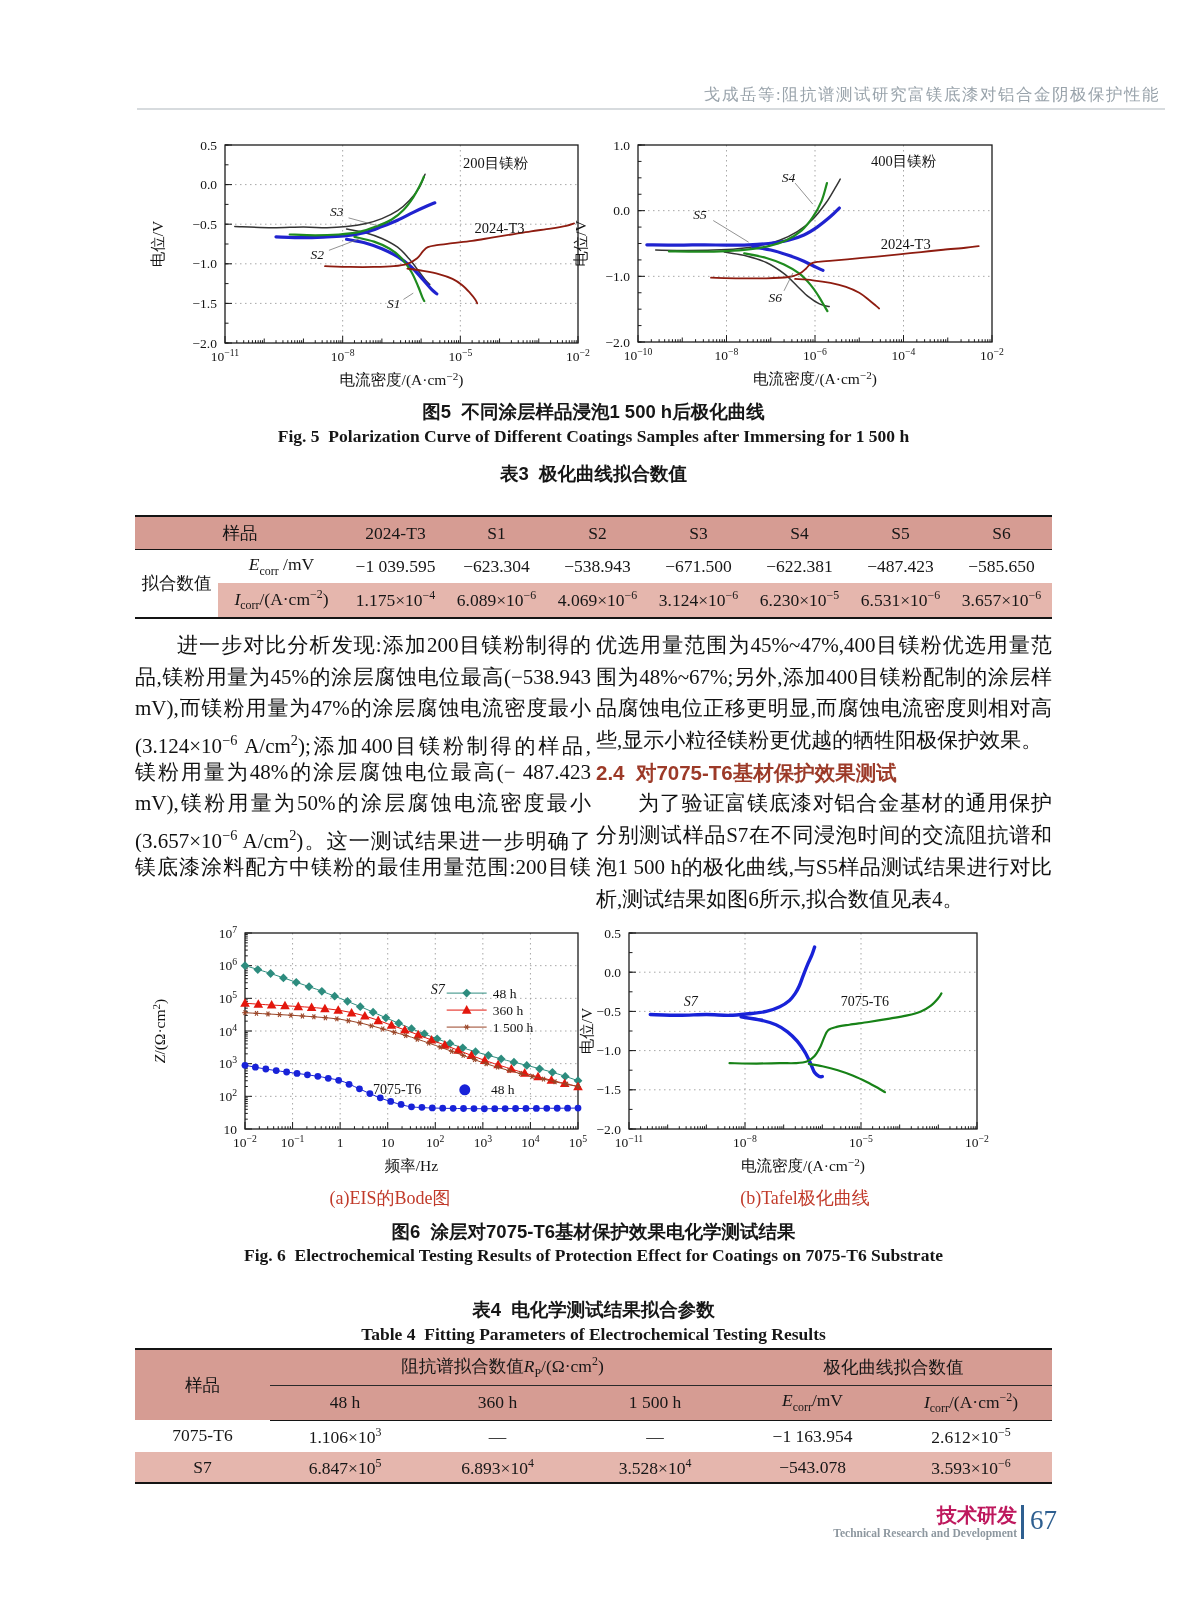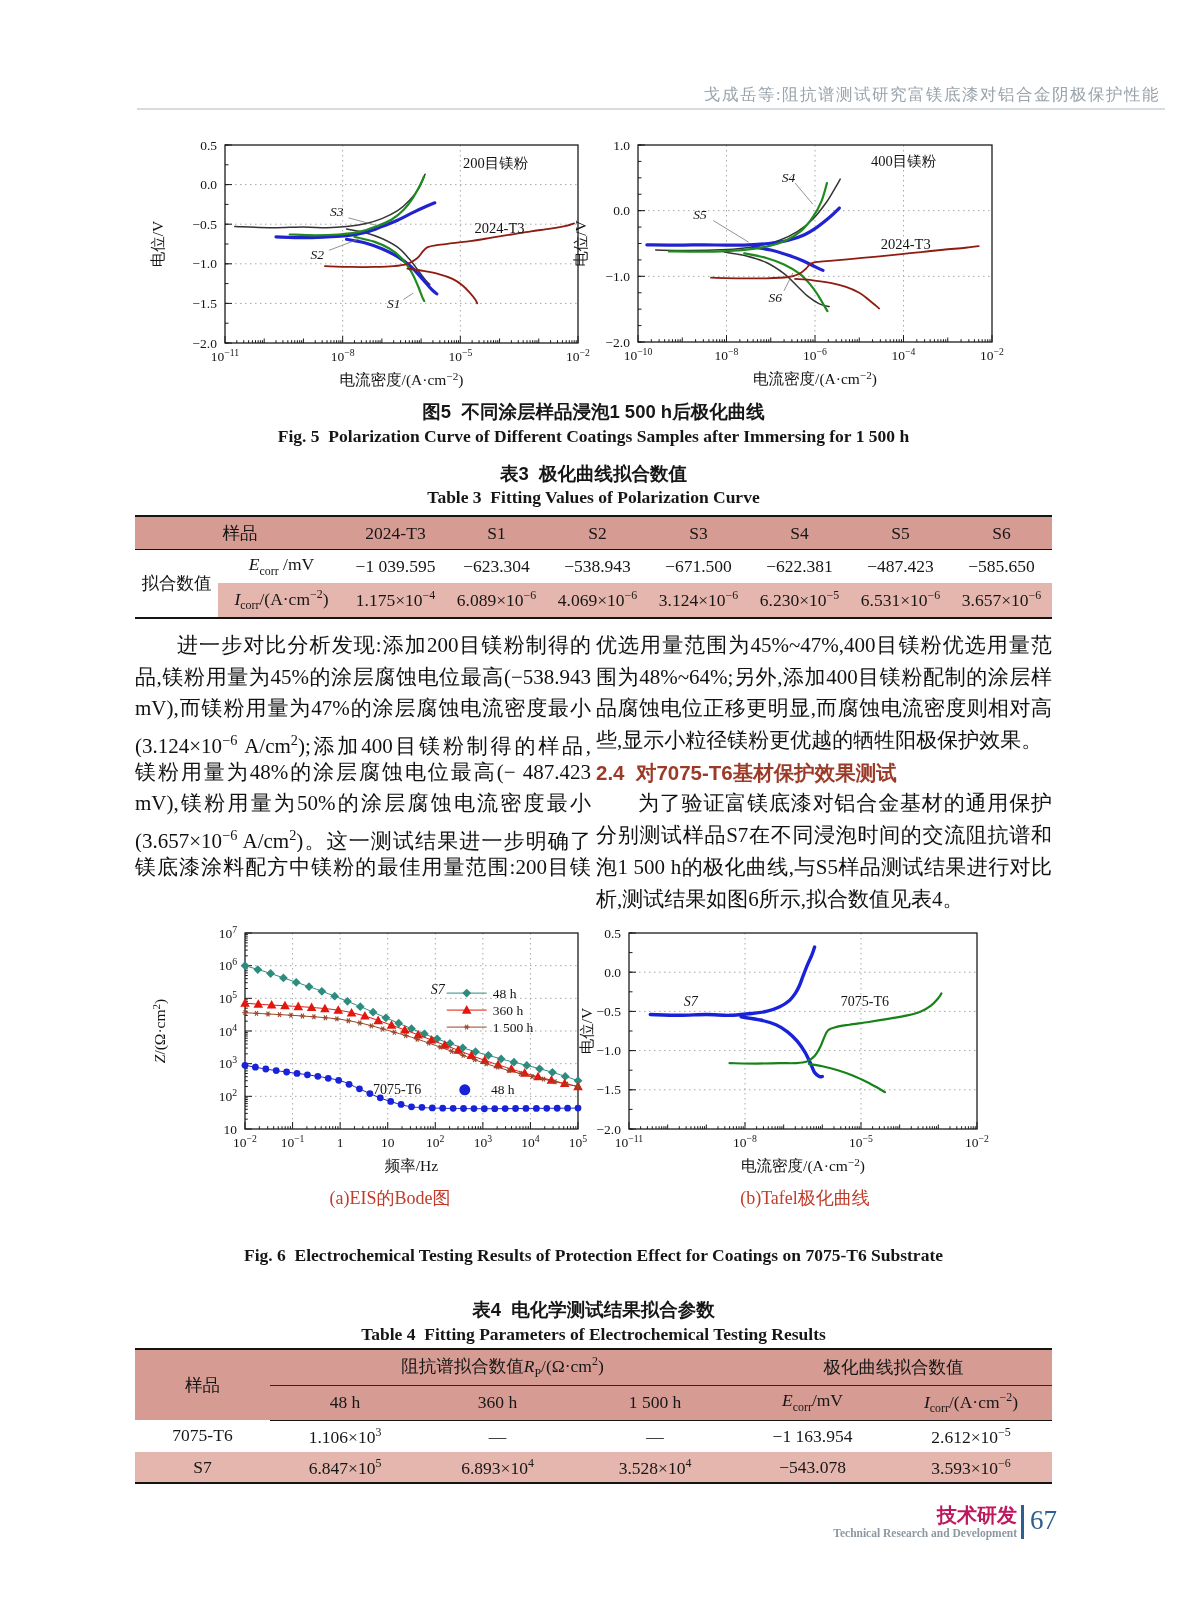--- a/index.html
+++ b/index.html
@@ -309,21 +309,20 @@
       <line x1="153.22499999999997" y1="92.51666666666667" x2="188.625" y2="114.18666666666665" stroke="#777" stroke-width="0.8"></line>
       <text x="215.17499999999998" y="174.34666666666666" text-anchor="middle" font-size="13.5" font-family="&quot;Liberation Serif&quot;,&quot;DejaVu Serif&quot;,serif" fill="#141414" font-style="italic"><tspan>S6</tspan></text>
       <line x1="224.025" y1="162.78" x2="232.875" y2="145.05" stroke="#777" stroke-width="0.8"></line>
       <text x="345.7125" y="120.5" text-anchor="middle" font-size="14.5" font-family="&quot;Liberation Serif&quot;,&quot;DejaVu Serif&quot;,serif" fill="#141414"><tspan>2024-T3</tspan></text>
     </svg>
 
   <div class="cap cap-cn" style="top:399px;">图5  不同涂层样品浸泡1 500 h后极化曲线</div>
   <div class="cap cap-en" style="top:426px;">Fig. 5  Polarization Curve of Different Coatings Samples after Immersing for 1 500 h</div>
 
   <div class="cap cap-cn" style="top:461px;">表3  极化曲线拟合数值</div>
-  <div class="cap cap-en" style="top:487px;">Table 3  Fitting Values of Polarization Curve</div>
 
   <table class="dtable" style="left:135px;top:515px;width:917px;">
     <colgroup>
         <col style="width:83px">
         <col style="width:127px">
         <col style="width:101px">
         <col style="width:101px">
         <col style="width:101px">
         <col style="width:101px">
         <col style="width:101px">
@@ -370,21 +369,21 @@
     <span class="bl">品,镁粉用量为45%的涂层腐蚀电位最高(−538.943</span>
     <span class="bl">mV),而镁粉用量为47%的涂层腐蚀电流密度最小</span>
     <span class="bl">(3.124×10<sup>−6</sup> A/cm<sup>2</sup>);添加400目镁粉制得的样品,</span>
     <span class="bl">镁粉用量为48%的涂层腐蚀电位最高(− 487.423</span>
     <span class="bl">mV),镁粉用量为50%的涂层腐蚀电流密度最小</span>
     <span class="bl">(3.657×10<sup>−6</sup> A/cm<sup>2</sup>)。这一测试结果进一步明确了富</span>
     <span class="bl">镁底漆涂料配方中镁粉的最佳用量范围:200目镁粉</span>
   </div>
   <div class="bcol" style="left:596px;top:630px;">
     <span class="bl">优选用量范围为45%~47%,400目镁粉优选用量范</span>
-    <span class="bl">围为48%~64%;另外,添加400目镁粉配制的涂层样</span>
+    <span class="bl">围为48%~67%;另外,添加400目镁粉配制的涂层样</span>
     <span class="bl">品腐蚀电位正移更明显,而腐蚀电流密度则相对高一</span>
     <span class="bl end">些,显示小粒径镁粉更优越的牺牲阳极保护效果。</span>
     <span class="bl head">2.4  对7075-T6基材保护效果测试</span>
     <span class="bl ind">为了验证富镁底漆对铝合金基材的通用保护性,</span>
     <span class="bl">分别测试样品S7在不同浸泡时间的交流阻抗谱和浸</span>
     <span class="bl">泡1 500 h的极化曲线,与S5样品测试结果进行对比分</span>
     <span class="bl end">析,测试结果如图6所示,拟合数值见表4。</span>
   </div>
 
   <svg class="chart" id="fig6a" style="left:135px;top:903px;" width="470" height="285">
@@ -855,20 +854,21 @@
       <path d="M181.13333333333333 113.88799999999999 C184.35555555555555 114.41066666666666 194.66666666666666 115.71733333333331 200.46666666666667 117.02399999999999 C206.26666666666668 118.33066666666666 211.42222222222222 119.768 215.93333333333334 121.728 C220.44444444444446 123.68799999999999 223.98888888888885 126.03999999999999 227.5333333333333 128.784 C231.07777777777775 131.528 234.29999999999998 134.79466666666667 237.2 138.192 C240.1 141.58933333333334 242.67777777777778 145.37866666666667 244.93333333333334 149.168 C247.1888888888889 152.95733333333334 249.12222222222223 157.53066666666666 250.73333333333335 160.928 C252.34444444444446 164.32533333333333 253.1822222222222 167.46133333333336 254.6 169.55200000000002 C256.0177777777778 171.64266666666668 257.9511111111111 172.81866666666667 259.24 173.472 C260.5288888888889 174.12533333333334 261.8177777777778 173.472 262.33333333333337 173.472" fill="none" stroke="#1822d8" stroke-width="3.4" stroke-linecap="round"></path>
       <path d="M169.5333333333333 160.144 C174.04444444444442 160.20933333333335 188.2222222222222 160.536 196.6 160.536 C204.9777777777778 160.536 213.35555555555555 160.20933333333335 219.8 160.144 C226.24444444444447 160.07866666666666 230.75555555555553 160.40533333333335 235.26666666666665 160.144 C239.77777777777777 159.88266666666667 243.64444444444442 159.752 246.86666666666665 158.576 C250.08888888888887 157.39999999999998 252.34444444444443 155.57066666666665 254.6 153.088 C256.85555555555555 150.60533333333333 258.7888888888889 146.816 260.4 143.68 C262.01111111111106 140.544 262.97777777777776 137.016 264.26666666666665 134.272 C265.55555555555554 131.528 266.2 128.91466666666665 268.1333333333333 127.216 C270.06666666666666 125.51733333333333 272.32222222222225 124.99466666666666 275.8666666666667 124.08 C279.4111111111111 123.16533333333334 283.9222222222222 122.57733333333333 289.4 121.728 C294.87777777777774 120.87866666666666 302.2888888888889 119.964 308.73333333333335 118.984 C315.1777777777778 118.00399999999999 321.6222222222222 116.95866666666664 328.06666666666666 115.84799999999998 C334.5111111111111 114.73733333333332 341.9222222222223 113.56133333333334 347.40000000000003 112.32000000000001 C352.8777777777778 111.07866666666668 357.06666666666666 109.968 360.93333333333334 108.4 C364.8 106.83200000000001 367.70000000000005 105.13333333333334 370.6 102.912 C373.5 100.69066666666667 376.5288888888889 97.16266666666667 378.3333333333333 95.072 C380.1377777777777 92.98133333333334 380.9111111111111 91.15200000000002 381.4266666666667 90.36800000000002" fill="none" stroke="#178217" stroke-width="2.2" stroke-linecap="round"></path>
       <path d="M248.8 160.928 C251.05555555555557 161.32 257.5 162.23466666666667 262.33333333333337 163.28 C267.16666666666674 164.32533333333333 272.6444444444445 165.63199999999998 277.80000000000007 167.2 C282.95555555555563 168.768 288.43333333333334 170.728 293.26666666666665 172.68800000000002 C298.09999999999997 174.64800000000002 302.61111111111114 176.86933333333332 306.8 178.95999999999998 C310.9888888888889 181.05066666666664 315.3711111111111 183.53333333333333 318.4 185.232 C321.4288888888889 186.93066666666667 323.8777777777778 188.49866666666665 324.97333333333336 189.152" fill="none" stroke="#178217" stroke-width="2.2" stroke-linecap="round"></path>
       <text x="130.86666666666665" y="103.20800000000001" text-anchor="middle" font-size="14" font-family="&quot;Liberation Serif&quot;,&quot;DejaVu Serif&quot;,serif" fill="#141414" font-style="italic"><tspan>S7</tspan></text>
       <text x="304.8666666666667" y="103.20800000000001" text-anchor="middle" font-size="14" font-family="&quot;Liberation Serif&quot;,&quot;DejaVu Serif&quot;,serif" fill="#141414"><tspan>7075-T6</tspan></text>
     </svg>
 
   <div class="subcap" style="left:590px;top:1186px;width:430px;">(b)Tafel极化曲线</div>
   <div class="subcap" style="left:175px;top:1186px;width:430px;">(a)EIS的Bode图</div>
 
+  <div class="cap cap-cn" style="top:1219px;">图6  涂层对7075-T6基材保护效果电化学测试结果</div>
   <div class="cap cap-en" style="top:1245px;">Fig. 6  Electrochemical Testing Results of Protection Effect for Coatings on 7075-T6 Substrate</div>
 
   <div class="cap cap-cn" style="top:1297px;">表4  电化学测试结果拟合参数</div>
   <div class="cap cap-en" style="top:1324px;">Table 4  Fitting Parameters of Electrochemical Testing Results</div>
 
   <table class="dtable" style="left:135px;top:1348px;width:917px;">
     <colgroup>
         <col style="width:135px">
         <col style="width:150px">
         <col style="width:155px">

